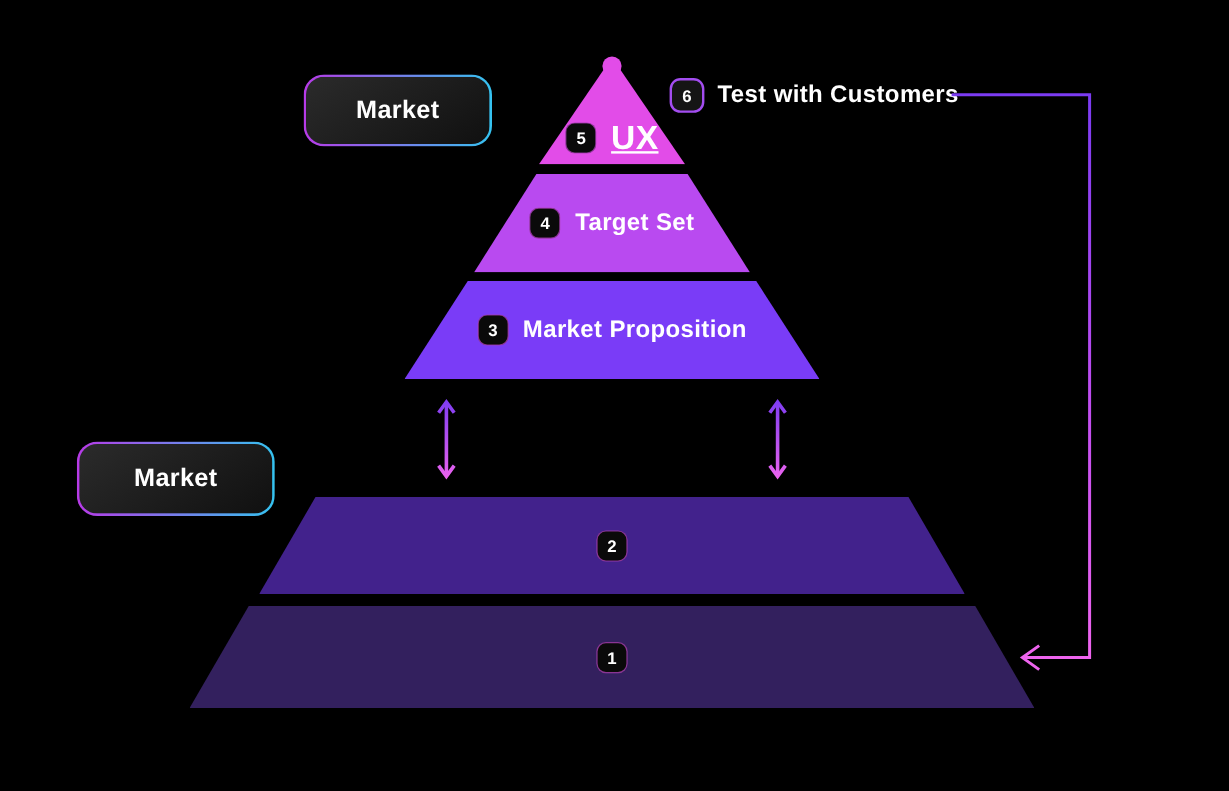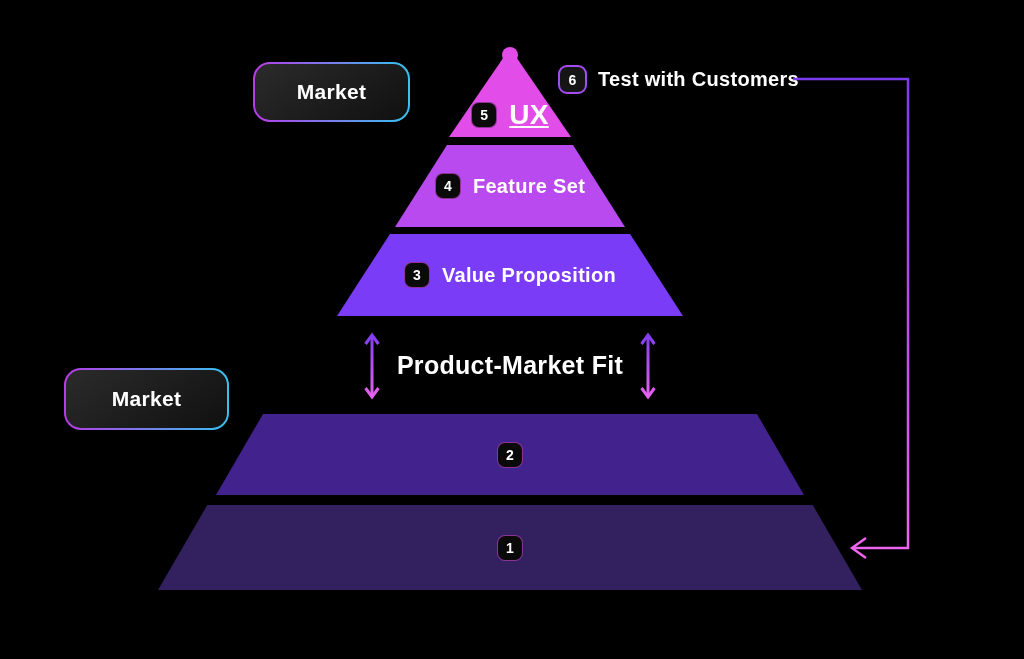--- a/index.html
+++ b/index.html
@@ -79,46 +79,45 @@
   <div class="layer l5" style="background-color: rgb(226, 76, 232);">
     <div class="row">
       <span class="badge">5</span>
       <span class="ltext">UX</span>
     </div>
   </div>
 
   <div class="layer l4" style="background-color: rgb(185, 74, 240);">
     <div class="row">
       <span class="badge">4</span>
-      <span class="ltext">Feature Set</span>
+      <span class="ltext">Target Set</span>
     </div>
   </div>
 
   <div class="layer l3" style="background-color: rgb(122, 60, 247);">
     <div class="row">
       <span class="badge">3</span>
-      <span class="ltext">Value Proposition</span>
+      <span class="ltext">Market Proposition</span>
     </div>
   </div>
 
   <svg class="varrow varrow-left" viewBox="0 0 20 70" width="20" height="70">
     <defs>
       <linearGradient id="vg1" x1="0" y1="0" x2="0" y2="70" gradientUnits="userSpaceOnUse">
         <stop offset="0" stop-color="#7b3bf2"></stop>
           <stop offset="1" stop-color="#ee64ee"></stop>
       </linearGradient>
     </defs>
     <g fill="none" stroke="url(#vg1)" stroke-width="3">
       <path d="M10 6 V64"></path>
       <path d="M3.5 13 L10 4 L16.5 13"></path>
       <path d="M3.5 57 L10 66 L16.5 57"></path>
     </g>
   </svg>
 
-  <div class="pmf-label">Product-Market Fit</div>
 
   <svg class="varrow varrow-right" viewBox="0 0 20 70" width="20" height="70">
     <defs>
       <linearGradient id="vg2" x1="0" y1="0" x2="0" y2="70" gradientUnits="userSpaceOnUse">
         <stop offset="0" stop-color="#7b3bf2"></stop>
           <stop offset="1" stop-color="#ee64ee"></stop>
       </linearGradient>
     </defs>
     <g fill="none" stroke="url(#vg2)" stroke-width="3">
       <path d="M10 6 V64"></path>

